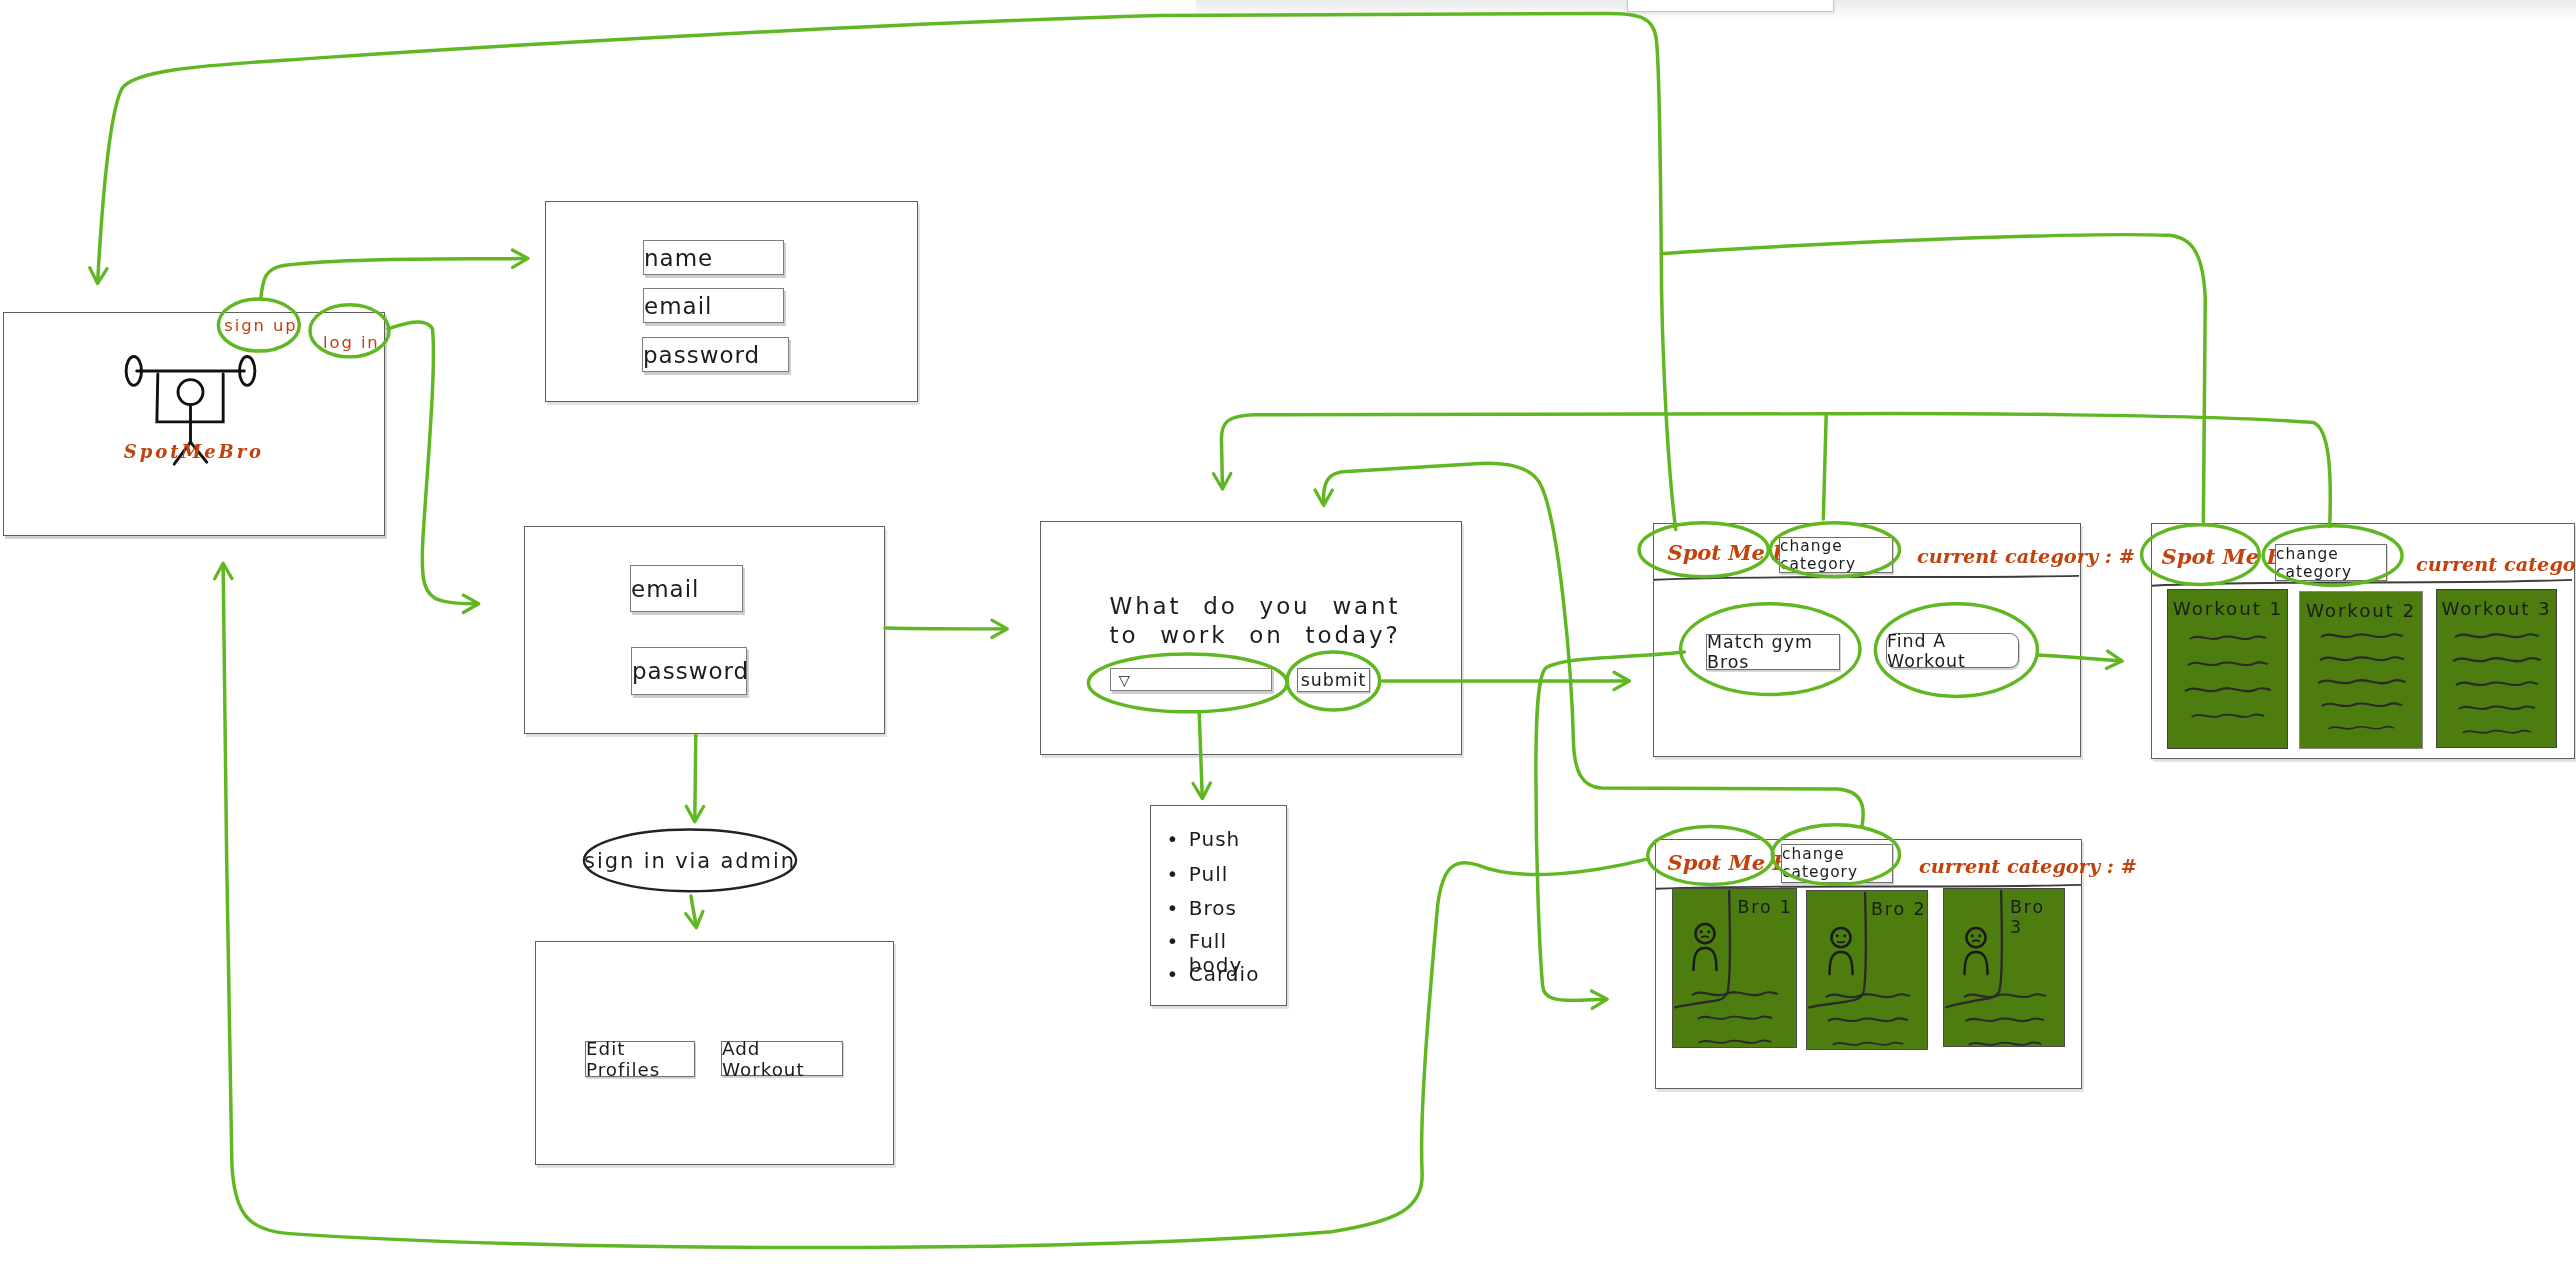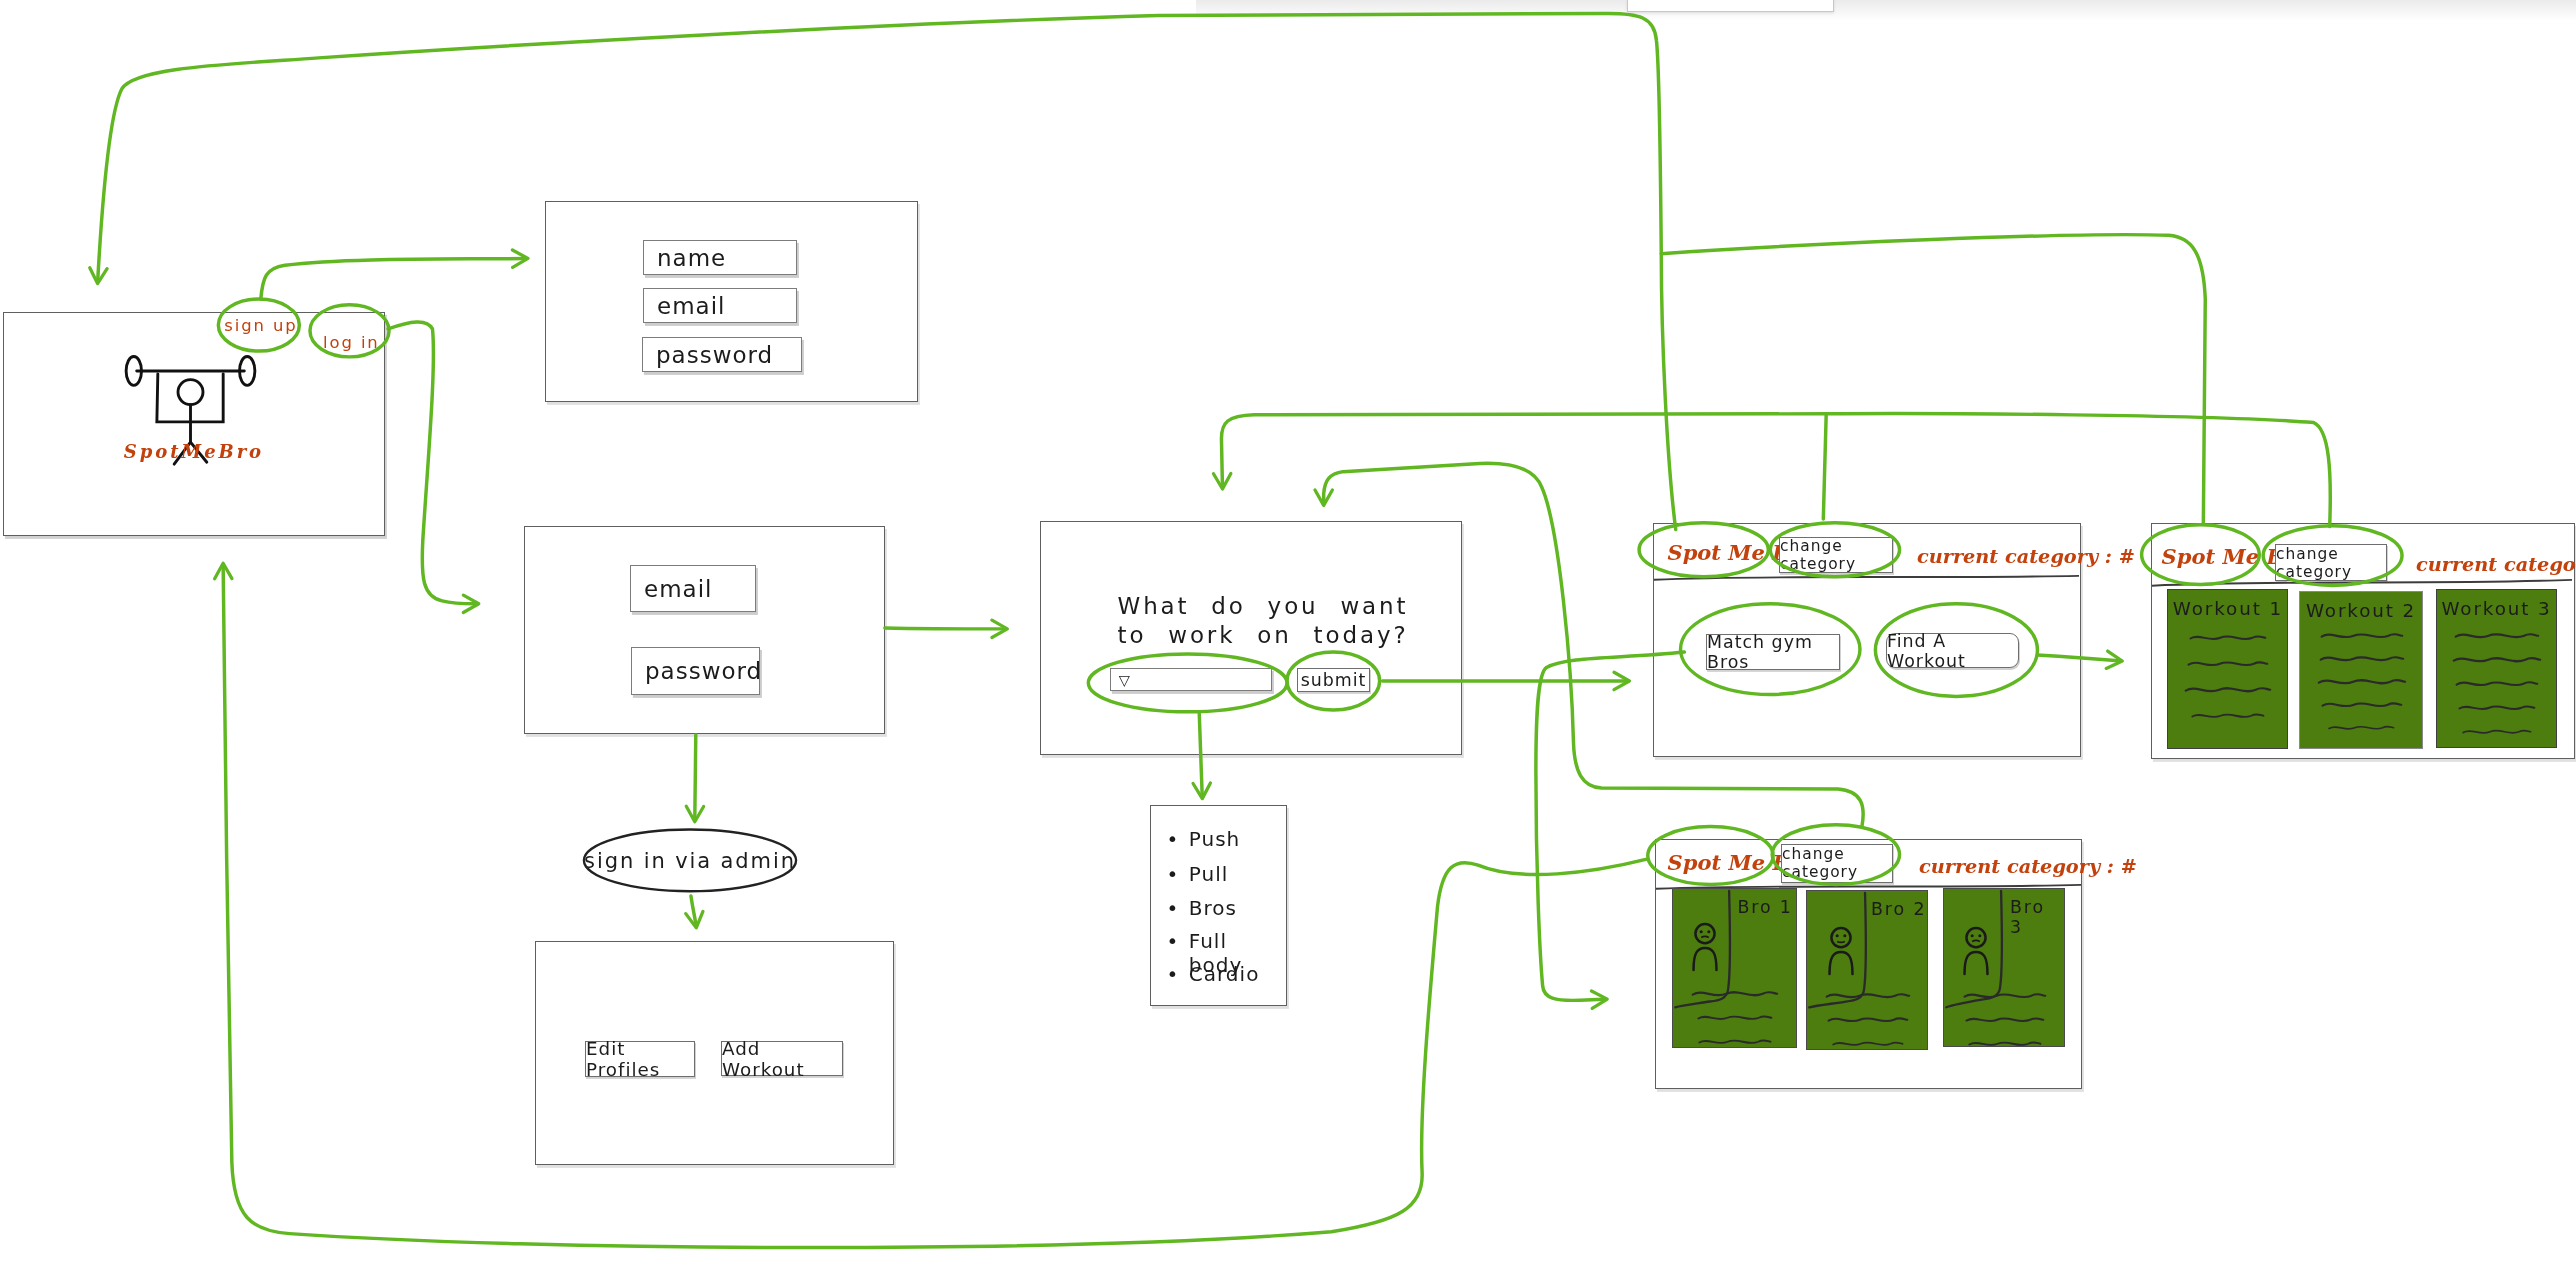--- a/index.html
+++ b/index.html
@@ -3,36 +3,36 @@
 <meta charset="utf-8">
 <style>
   html,body{margin:0;padding:0;background:#ffffff;}
   #canvas{position:relative;width:2576px;height:1278px;background:#fff;overflow:hidden;
           font-family:"DejaVu Sans",sans-serif;color:#1c1c1c;}
   .box{position:absolute;background:#fff;border:1.9px solid #5f5f5f;
        box-shadow:1.9px 2.9px 0 rgba(0,0,0,.12);}
   .inner{position:absolute;}
   .field{position:absolute;background:#fff;border:1.9px solid #7c7c7c;
          box-shadow:1.9px 2.9px 0 rgba(0,0,0,.20);display:flex;align-items:center;
-         padding-left:13px;font-size:23px;letter-spacing:1px;}
+         padding-left:0;font-size:23px;letter-spacing:1px;}
   .btn{position:absolute;background:#fff;border:1.9px solid #6e6e6e;
        box-shadow:1px 1.9px 0 rgba(0,0,0,.18);display:flex;align-items:center;
        justify-content:center;font-size:18.3px;letter-spacing:1px;cursor:pointer;}
   .blue{color:#c2410c;}
   .logo-script{font-family:"DejaVu Serif",serif;font-style:italic;font-weight:bold;}
   .hdr-logo{position:absolute;font-size:21px;white-space:nowrap;}
   .hdr-current{position:absolute;font-size:19.3px;white-space:nowrap;
                font-family:"DejaVu Serif",serif;font-style:italic;font-weight:bold;}
   .card{position:absolute;background:#4d7c0f;border:1.9px solid #4a4a4a;}
   .card-title{position:absolute;top:7.7px;width:100%;text-align:center;font-size:18.3px;letter-spacing:1.9px;}
   .squig-col{position:absolute;left:0;right:0;display:flex;flex-direction:column;
              align-items:center;gap:12.5px;}
   .opt-row{position:absolute;left:15.4px;font-size:20px;letter-spacing:1px;display:flex;gap:9.6px;cursor:pointer;}
   .wires{position:absolute;left:0;top:0;pointer-events:none;}
-  .qtitle{position:absolute;left:12px;width:100%;text-align:center;font-size:23px;
+  .qtitle{position:absolute;left:4px;width:100%;text-align:center;font-size:23px;
           letter-spacing:2.9px;word-spacing:11.6px;}
   .shadow-band{position:absolute;left:1196px;top:0;width:1380px;height:21px;
                background:linear-gradient(#00000014,transparent);}
   .edge-box{position:absolute;left:1627px;top:-1.9px;width:205px;height:12.5px;background:#fff;
             border:1.9px solid #c7c7c7;border-top:none;box-shadow:0 1.9px 2.9px rgba(0,0,0,.10);}
 </style>
 </head>
 <body>
 
 <div id="canvas">

